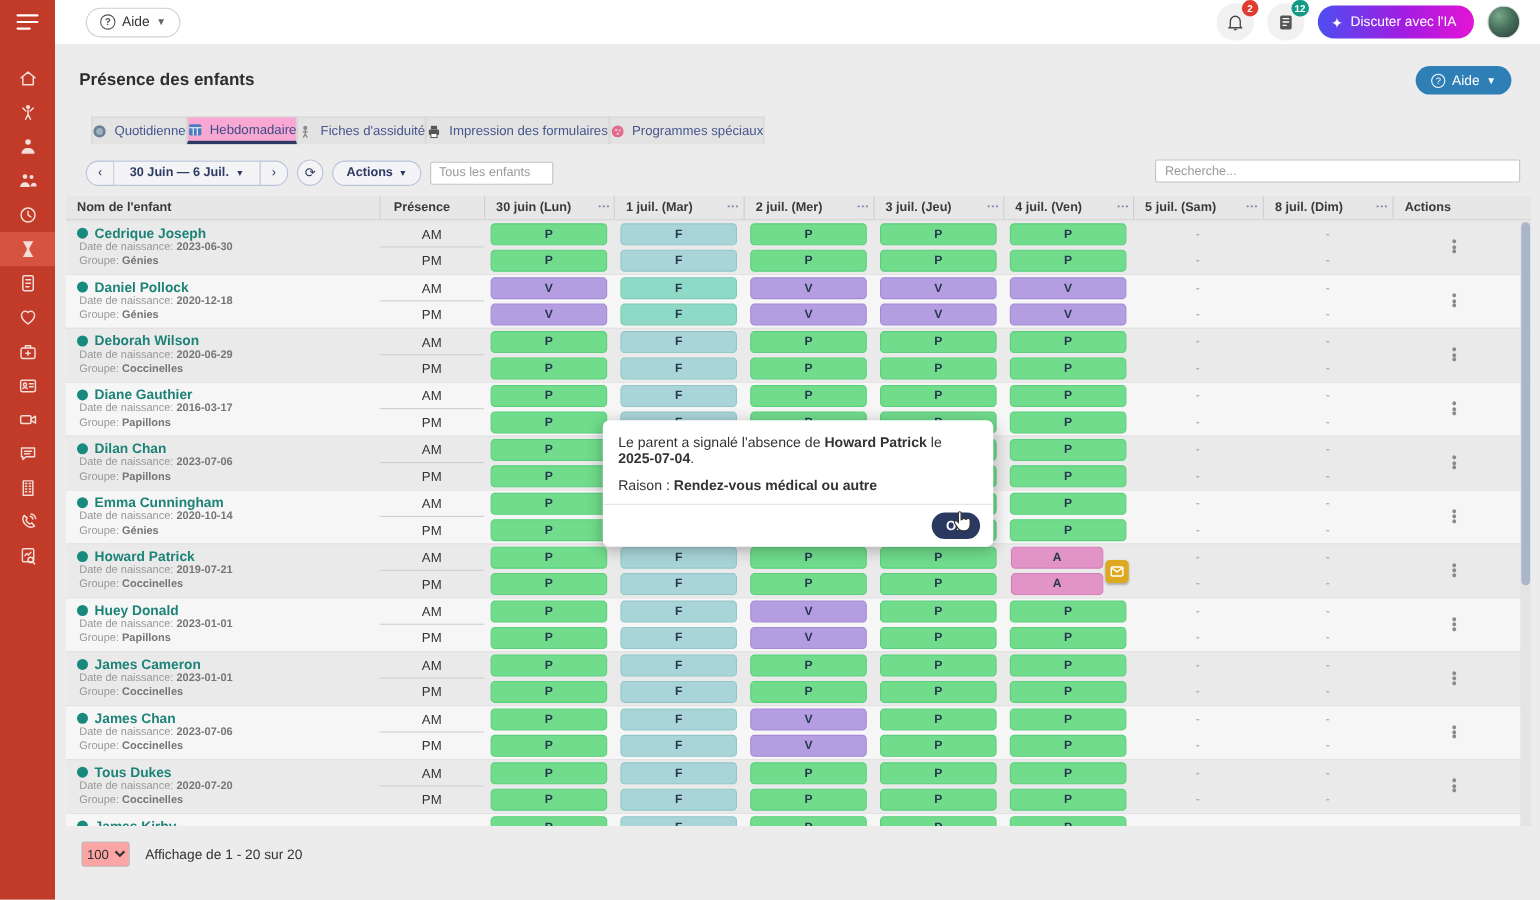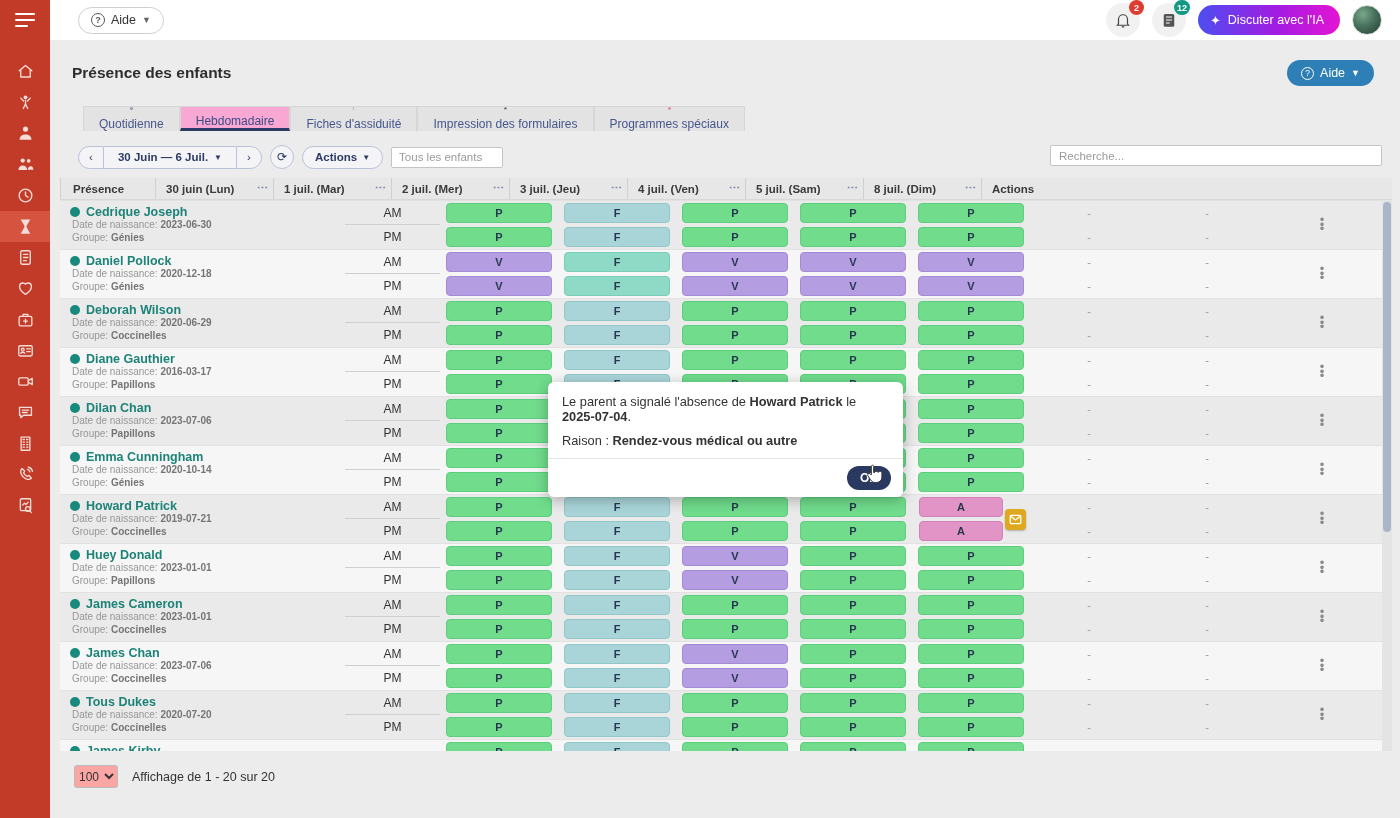--- a/index.html
+++ b/index.html
@@ -35,21 +35,21 @@
   
   .content { position:absolute; left:50px; top:40px; width:1350px; height:778px; background:#ececec; }
   .page-head { display:flex; align-items:center; justify-content:space-between; padding:14px 26px 0 22px; height:52px; }
   .page-title { font-size:15.5px; font-weight:bold; color:#2e2e2e; }
   .aide-btn { background:#2d7fb5; color:#fff; border:none; border-radius:15px; height:26px; padding:0 14px; font-size:12.5px; display:flex; align-items:center; gap:6px; cursor:pointer; font-family:inherit; }
   .aide-btn .q { width:13px; height:13px; border:1.2px solid #fff; border-radius:50%; font-size:8.5px; display:flex; align-items:center; justify-content:center; }
   .aide-btn .caret { font-size:9px; }
 
   
   .tabs { display:flex; margin:14px 0 0 33px; }
-  .tab { display:flex; align-items:center; gap:7px; height:25px; padding:0 15px; background:#e3e3e3; border:1px solid #d6d6d6; border-bottom:none; font-size:12px; color:#46568c; cursor:pointer; white-space:nowrap;flex-direction:column; }
+  .tab { display:flex; align-items:center; gap:7px; height:25px; padding:0 0; background:#e3e3e3; border:1px solid #d6d6d6; border-bottom:none; font-size:12px; color:#46568c; cursor:pointer; white-space:nowrap; }
   .tab.active { background:#f9a8d4; border-bottom:3px solid #2c3a64; color:#3c4c84; }
   .tab svg { width:13px; height:13px; }
 
   
   .toolbar { display:flex; align-items:center; margin:14px 0 0 28px; gap:8px; position:relative; }
   .nav-group { display:flex; }
   .tb { border:1px solid #b9c2d8; background:#f4f4f6; color:#2c3a64; font-size:11.5px; height:23px; display:flex; align-items:center; justify-content:center; cursor:pointer; font-family:inherit; }
   .nav-prev { width:26px; border-radius:12px 0 0 12px; }
   .nav-next { width:26px; border-radius:0 12px 12px 0; }
   .date-box { width:132px; border-left:none; border-right:none; gap:6px; font-weight:bold; }
@@ -308,20 +308,21 @@
     <button class="tb actions-btn">
       <span>Actions</span>
       <span class="caret-s">▼</span>
     </button>
     <input class="filter-input" readonly="" value="Tous les enfants" style="">
     <input class="search-input" placeholder="Recherche..." style="">
   </div>
 
   <div class="table-wrap">
     <div class="t-head">
+      <div class="th w-name">Nom de l'enfant</div>
       <div class="th w-period sep">Présence</div>
       <div class="th w-day sep">
           <span>30 juin (Lun)</span>
           <span class="dots">⋮</span>
         </div>
       <div class="th w-day sep">
           <span>1 juil. (Mar)</span>
           <span class="dots">⋮</span>
         </div>
       <div class="th w-day sep">

